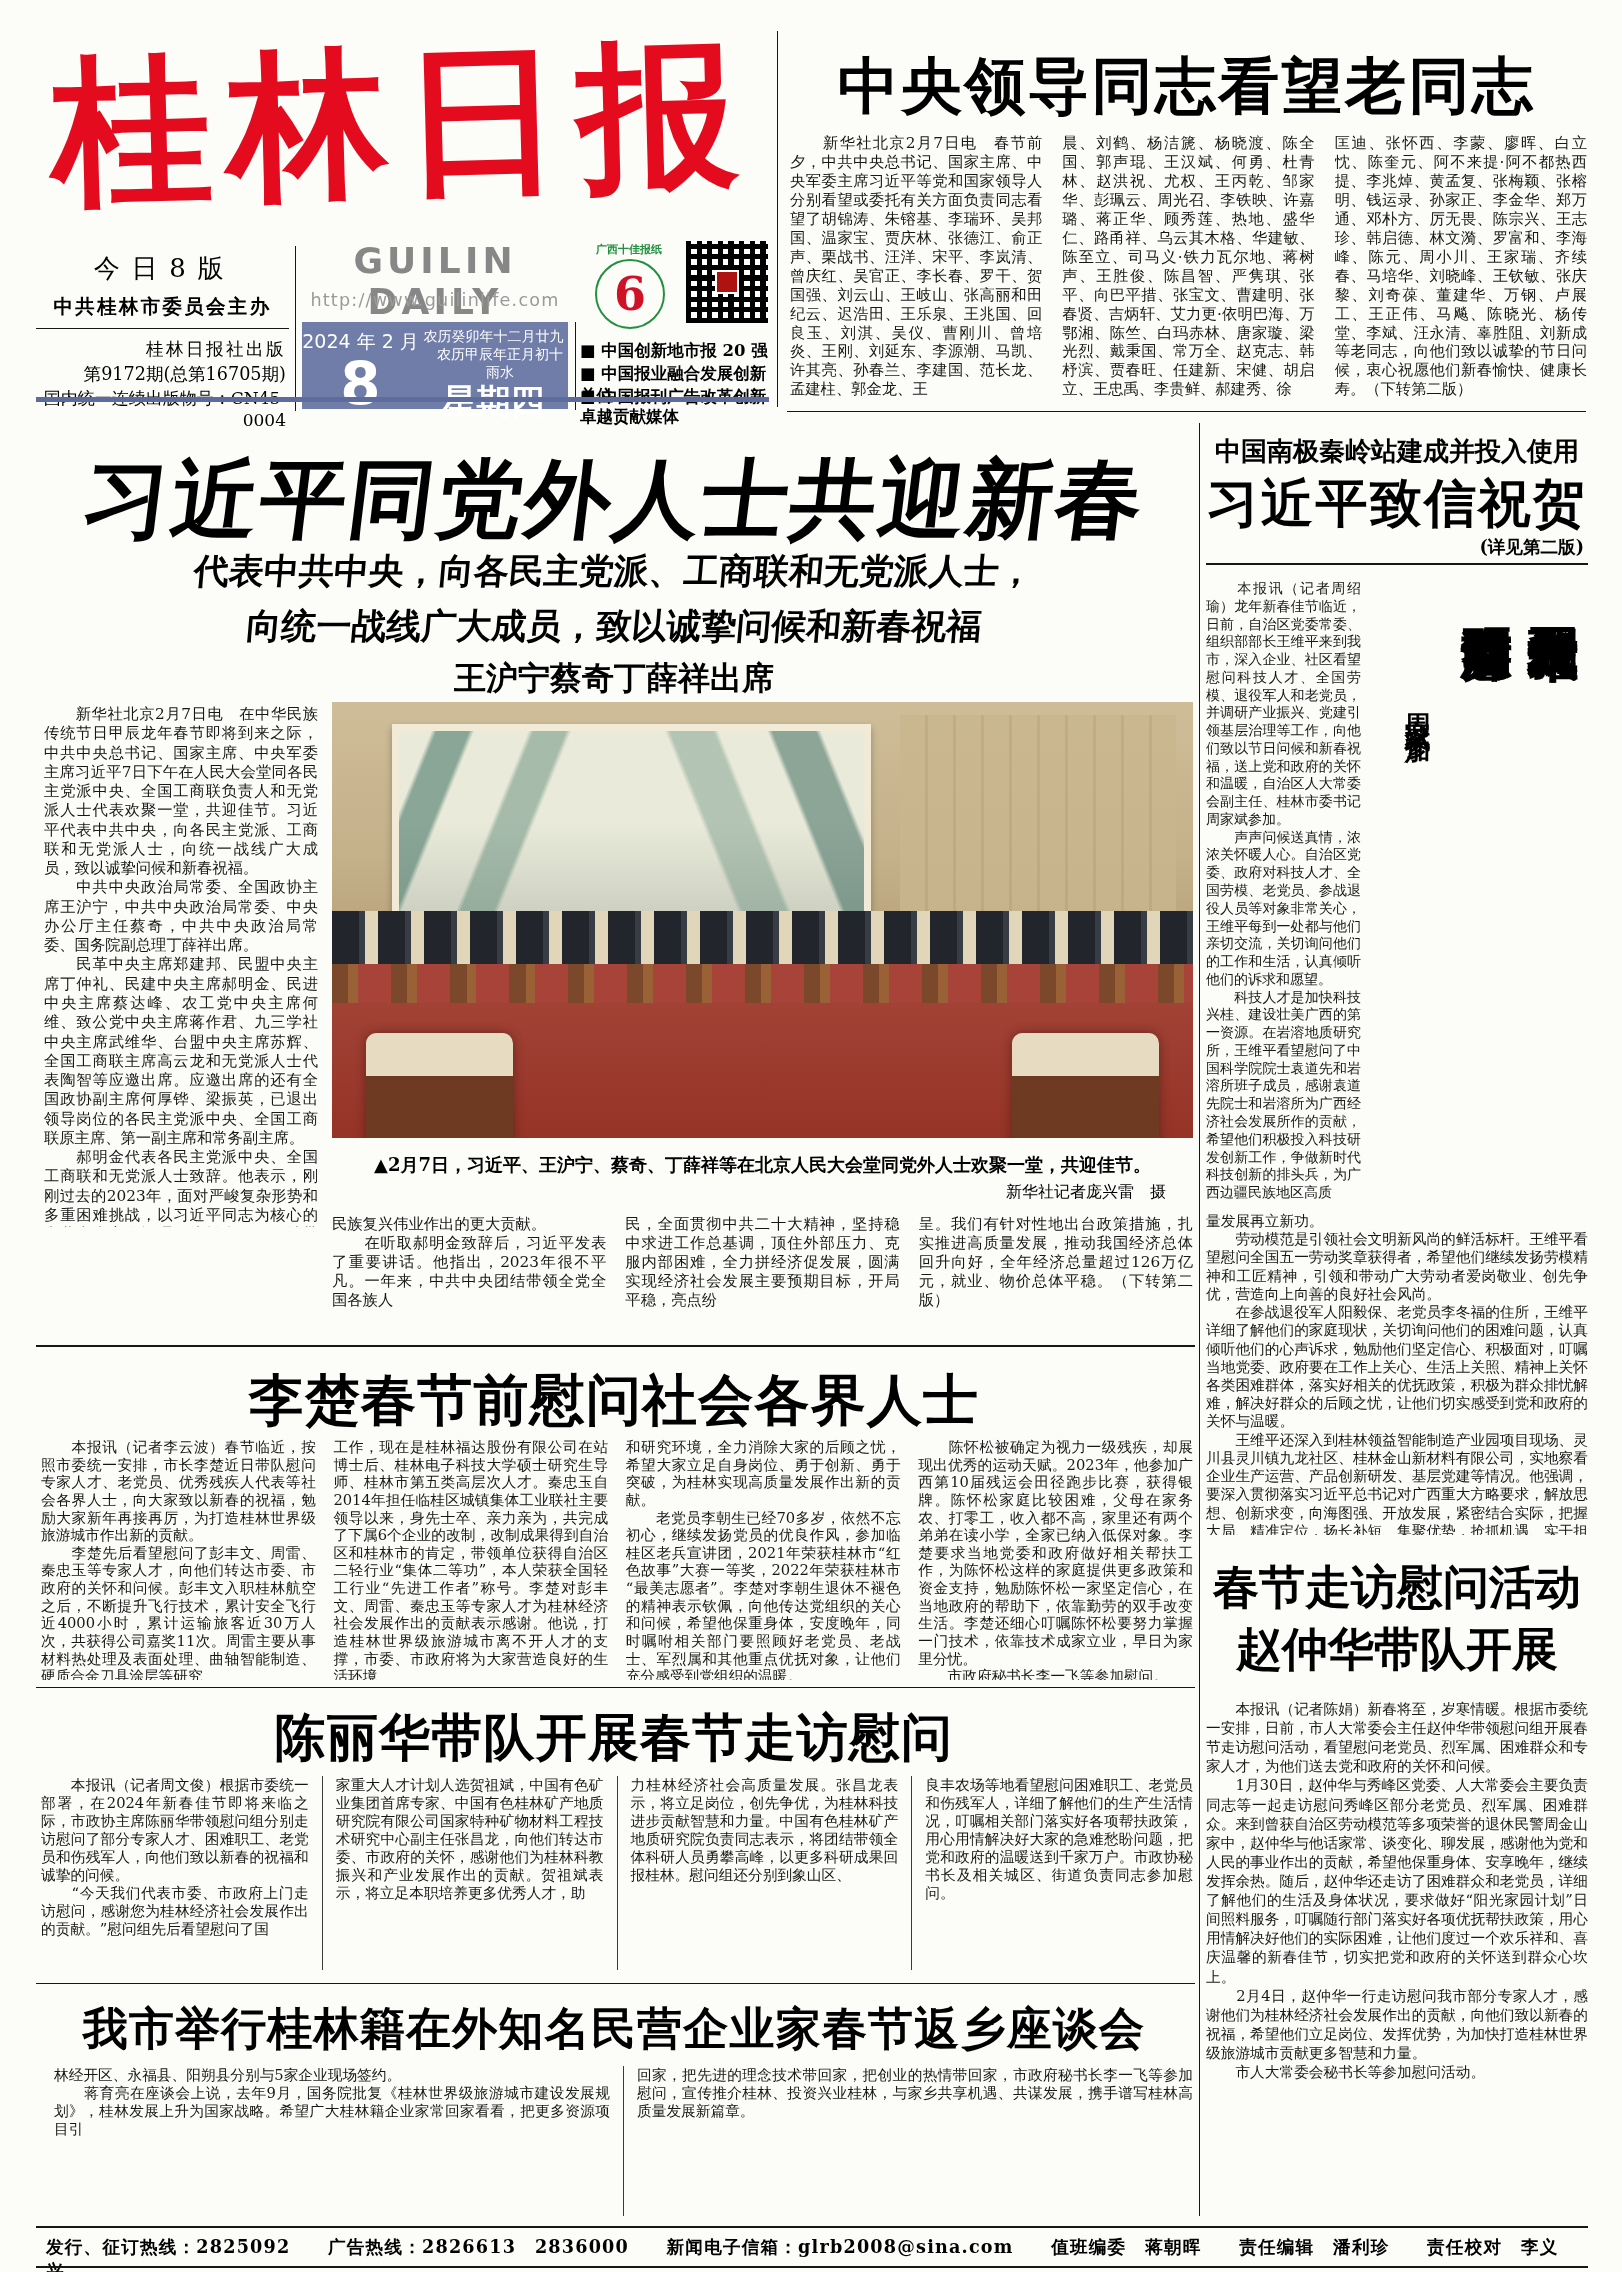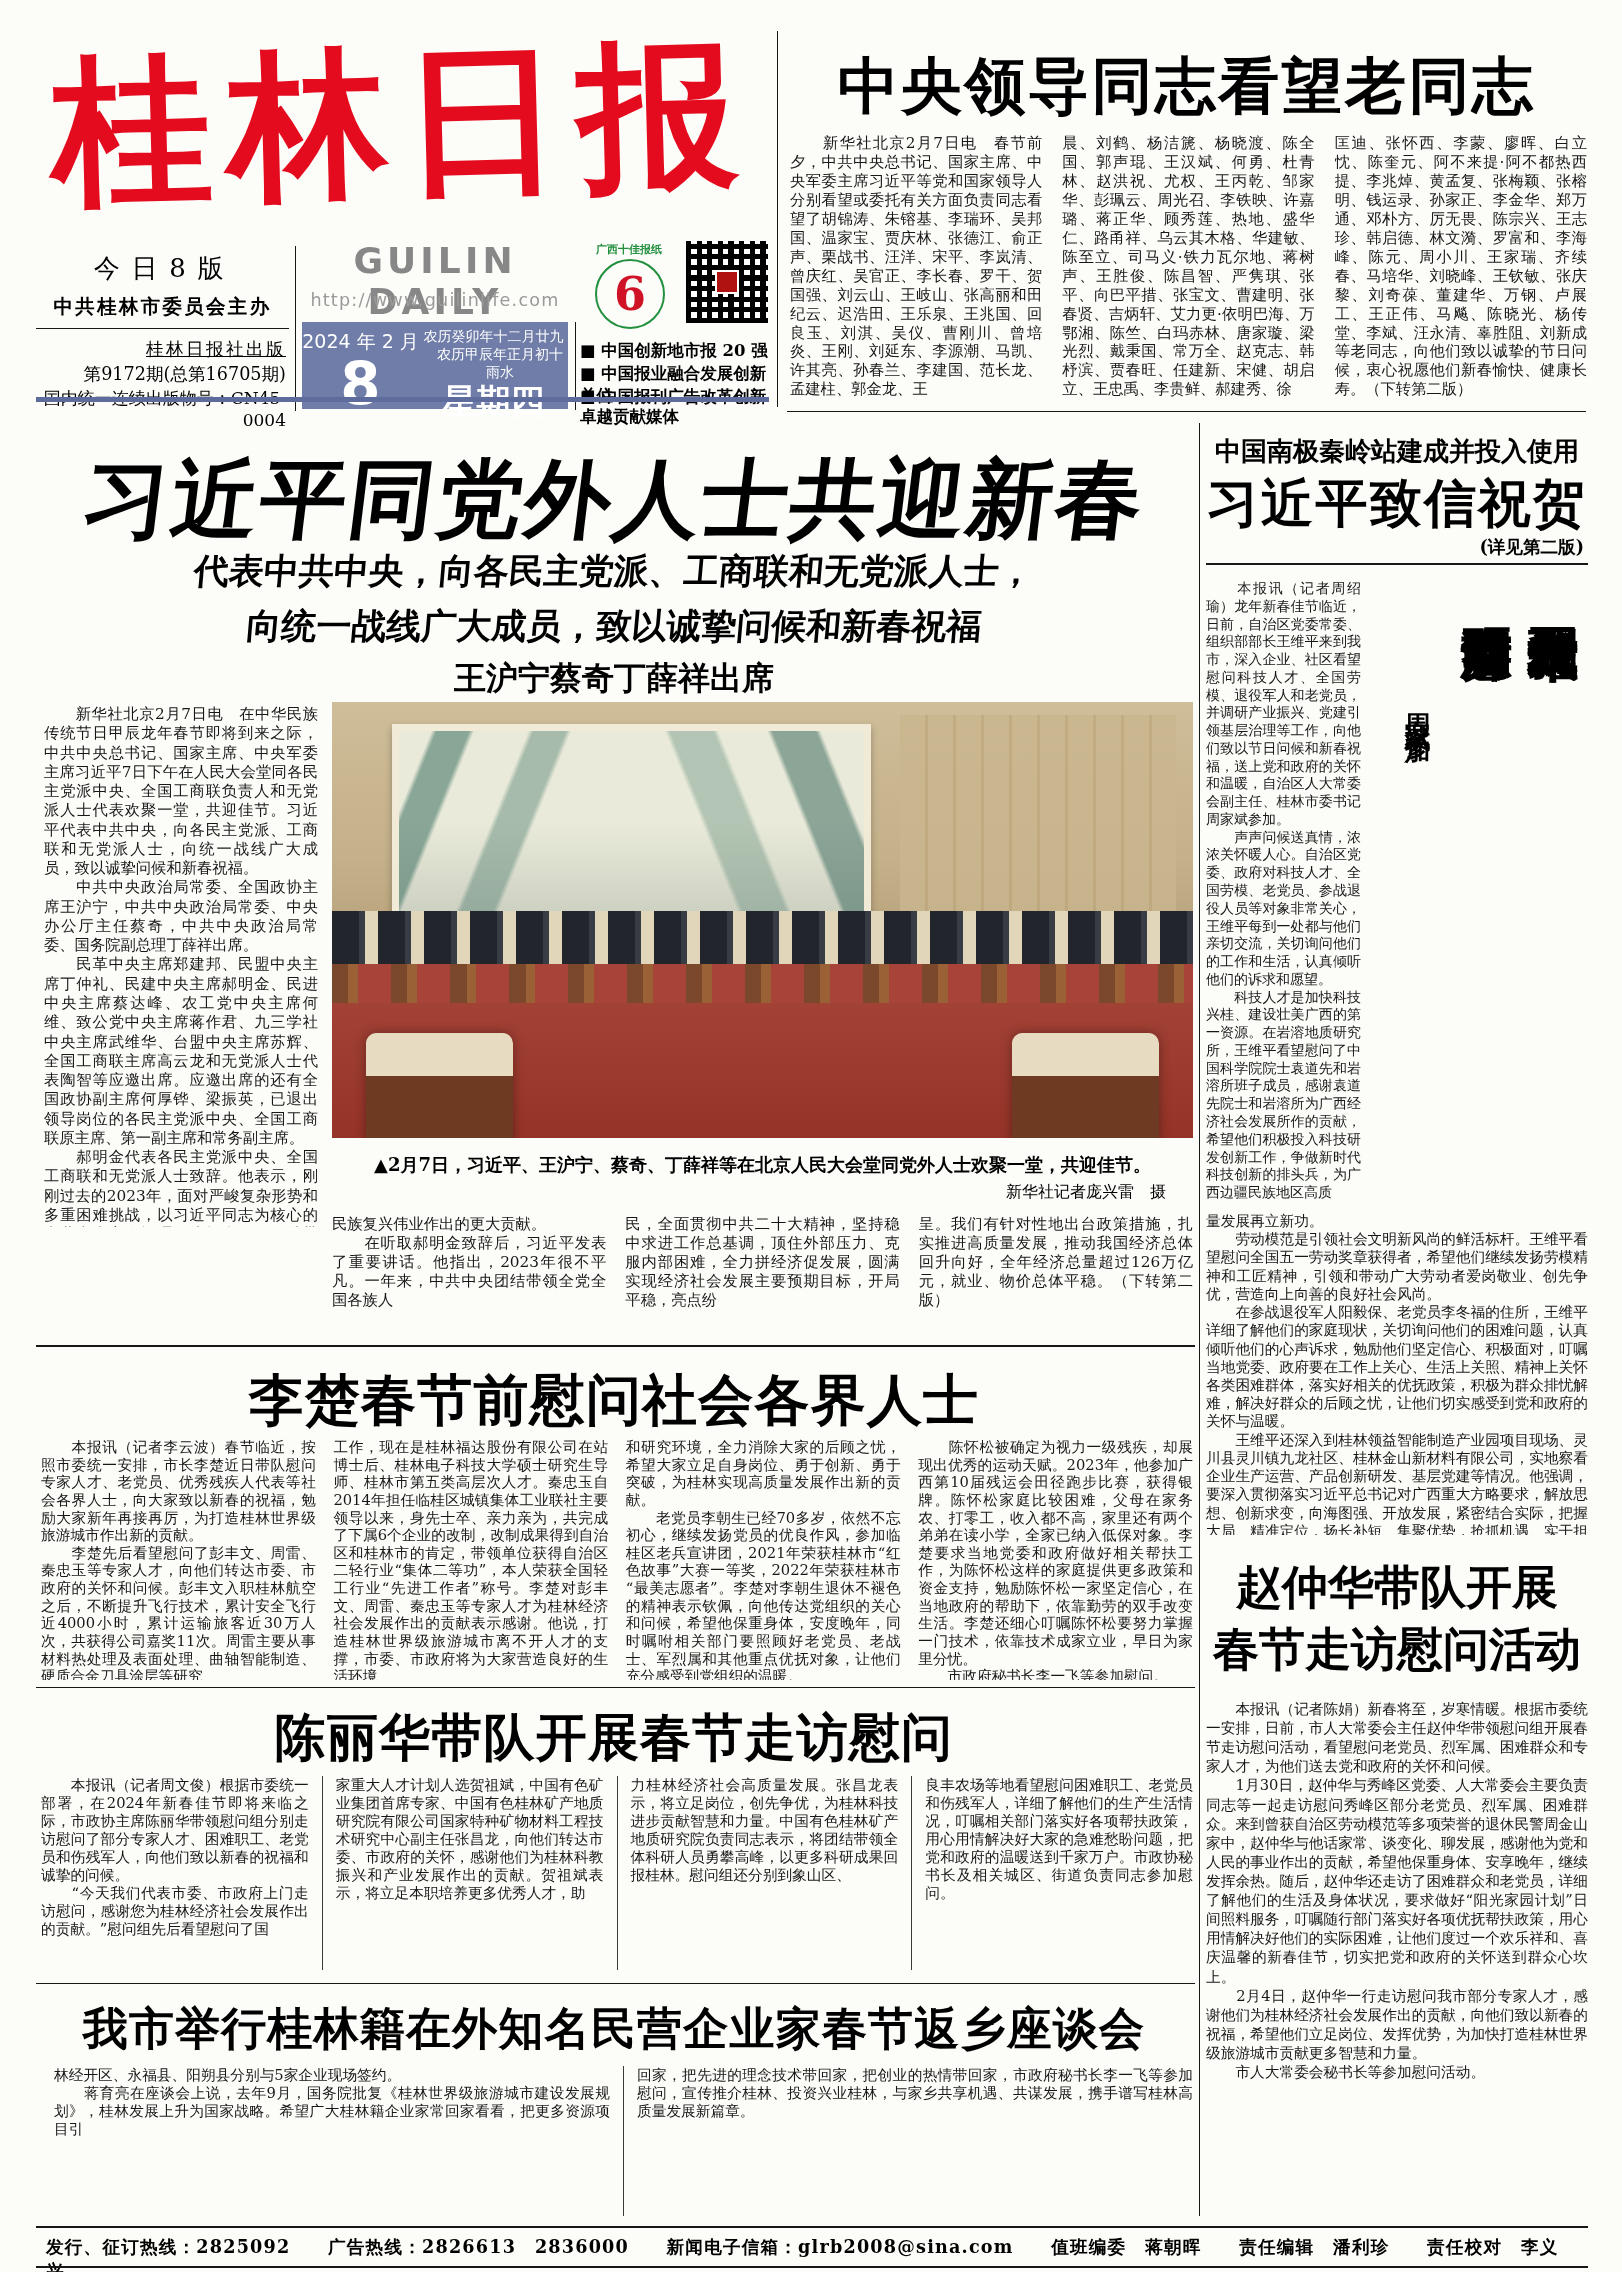--- a/index.html
+++ b/index.html
@@ -57,21 +57,21 @@
       border-radius:10.6px 10.6px 0 0;box-shadow:0 0 10.6px rgba(0,0,0,.35);}
 </style>
 </head>
 <body>
 
 <div class="abs brand center" style="left:41px;top:42px;width:723px;">桂林日报</div>
 
 <div class="abs serif center" style="left:47px;top:251px;width:235px;font-size:26px;letter-spacing:11.8px;">今日8版</div>
 <div class="abs serif center" style="left:36px;top:293px;width:253px;font-size:19.4px;font-weight:bold;letter-spacing:2.4px;">中共桂林市委员会主办</div>
 <div class="abs rule" style="left:36px;top:328px;width:253px;height:1.2px;"></div>
-<div class="abs serif right" style="left:36px;top:337px;width:250px;font-size:17.6px;letter-spacing:2.4px;text-decoration:underline;">桂林日报社出版</div>
+<div class="abs serif right" style="left:36px;top:337px;width:250px;font-size:17.6px;letter-spacing:2.4px;">桂林日报社出版</div>
 <div class="abs serif right" style="left:36px;top:362px;width:250px;font-size:17.6px;">第9172期(总第16705期)</div>
 <div class="abs serif right" style="left:36px;top:387px;width:250px;font-size:17px;">国内统一连续出版物号：CN45-0004</div>
 
 <div class="abs rule" style="left:295px;top:246px;width:1.2px;height:165px;"></div>
 
 <div class="abs sans center" style="left:303px;top:240px;width:264px;font-size:36px;font-weight:bold;color:#878787;letter-spacing:4.1px;">GUILIN DAILY</div>
 <div class="abs sans center" style="left:303px;top:290px;width:264px;font-size:17.6px;color:#9a9a9a;letter-spacing:1.2px;">http://www.guilinlife.com</div>
 
 <div class="abs datebox sans" style="left:302px;top:322px;width:266px;height:87px;">
   <div class="dleft">
@@ -187,22 +187,22 @@
 <div class="abs vert serif" style="left:1447px;top:588px;width:140px;height:615px;font-size:51px;font-weight:bold;line-height:1.3;white-space:pre-line;">王维平到我市开展
 春节慰问活动并调研</div>
 
 <div class="abs bt" style="left:1206px;top:1212px;width:382px;height:323px;font-size:14.7px;line-height:1.24;">量发展再立新功。
 　　劳动模范是引领社会文明新风尚的鲜活标杆。王维平看望慰问全国五一劳动奖章获得者，希望他们继续发扬劳模精神和工匠精神，引领和带动广大劳动者爱岗敬业、创先争优，营造向上向善的良好社会风尚。
 　　在参战退役军人阳毅保、老党员李冬福的住所，王维平详细了解他们的家庭现状，关切询问他们的困难问题，认真倾听他们的心声诉求，勉励他们坚定信心、积极面对，叮嘱当地党委、政府要在工作上关心、生活上关照、精神上关怀各类困难群体，落实好相关的优抚政策，积极为群众排忧解难，解决好群众的后顾之忧，让他们切实感受到党和政府的关怀与温暖。
 　　王维平还深入到桂林领益智能制造产业园项目现场、灵川县灵川镇九龙社区、桂林金山新材料有限公司，实地察看企业生产运营、产品创新研发、基层党建等情况。他强调，要深入贯彻落实习近平总书记对广西重大方略要求，解放思想、创新求变，向海图强、开放发展，紧密结合实际，把握大局、精准定位，扬长补短、集聚优势，抢抓机遇、实干担当，加快产业发展，积极探索党建引领基层社会治理新路子，奋力开创高质量发展新局面。
 　　自治区党委组织部副部长莫达流，桂林市委常委、秘书长赵奇玲参加活动。</div>
 
 <div class="abs serif center" style="left:1206px;top:1556px;width:382px;font-size:46px;font-weight:bold;line-height:1.35;">
+  <div>春节走访慰问活动</div>
   <div>赵仲华带队开展</div>
-  <div>春节走访慰问活动</div>
 </div>
 <div class="abs bt" style="left:1206px;top:1699px;width:382px;height:516px;font-size:14.7px;line-height:1.3;">　　本报讯（记者陈娟）新春将至，岁寒情暖。根据市委统一安排，日前，市人大常委会主任赵仲华带领慰问组开展春节走访慰问活动，看望慰问老党员、烈军属、困难群众和专家人才，为他们送去党和政府的关怀和问候。
 　　1月30日，赵仲华与秀峰区党委、人大常委会主要负责同志等一起走访慰问秀峰区部分老党员、烈军属、困难群众。来到曾获自治区劳动模范等多项荣誉的退休民警周金山家中，赵仲华与他话家常、谈变化、聊发展，感谢他为党和人民的事业作出的贡献，希望他保重身体、安享晚年，继续发挥余热。随后，赵仲华还走访了困难群众和老党员，详细了解他们的生活及身体状况，要求做好“阳光家园计划”日间照料服务，叮嘱随行部门落实好各项优抚帮扶政策，用心用情解决好他们的实际困难，让他们度过一个欢乐祥和、喜庆温馨的新春佳节，切实把党和政府的关怀送到群众心坎上。
 　　2月4日，赵仲华一行走访慰问我市部分专家人才，感谢他们为桂林经济社会发展作出的贡献，向他们致以新春的祝福，希望他们立足岗位、发挥优势，为加快打造桂林世界级旅游城市贡献更多智慧和力量。
 　　市人大常委会秘书长等参加慰问活动。</div>
 
 <div class="abs rule" style="left:36px;top:2226px;width:1552px;height:1.8px;"></div>
 <div class="abs serif" style="left:46px;top:2235px;width:1528px;font-size:17.6px;font-weight:bold;letter-spacing:1.2px;">发行、征订热线：2825092　　广告热线：2826613　2836000　　新闻电子信箱：glrb2008@sina.com　　值班编委　蒋朝晖　　责任编辑　潘利珍　　责任校对　李义兴</div>
 <div class="abs rule" style="left:36px;top:2266px;width:1552px;height:1.8px;"></div>
 

